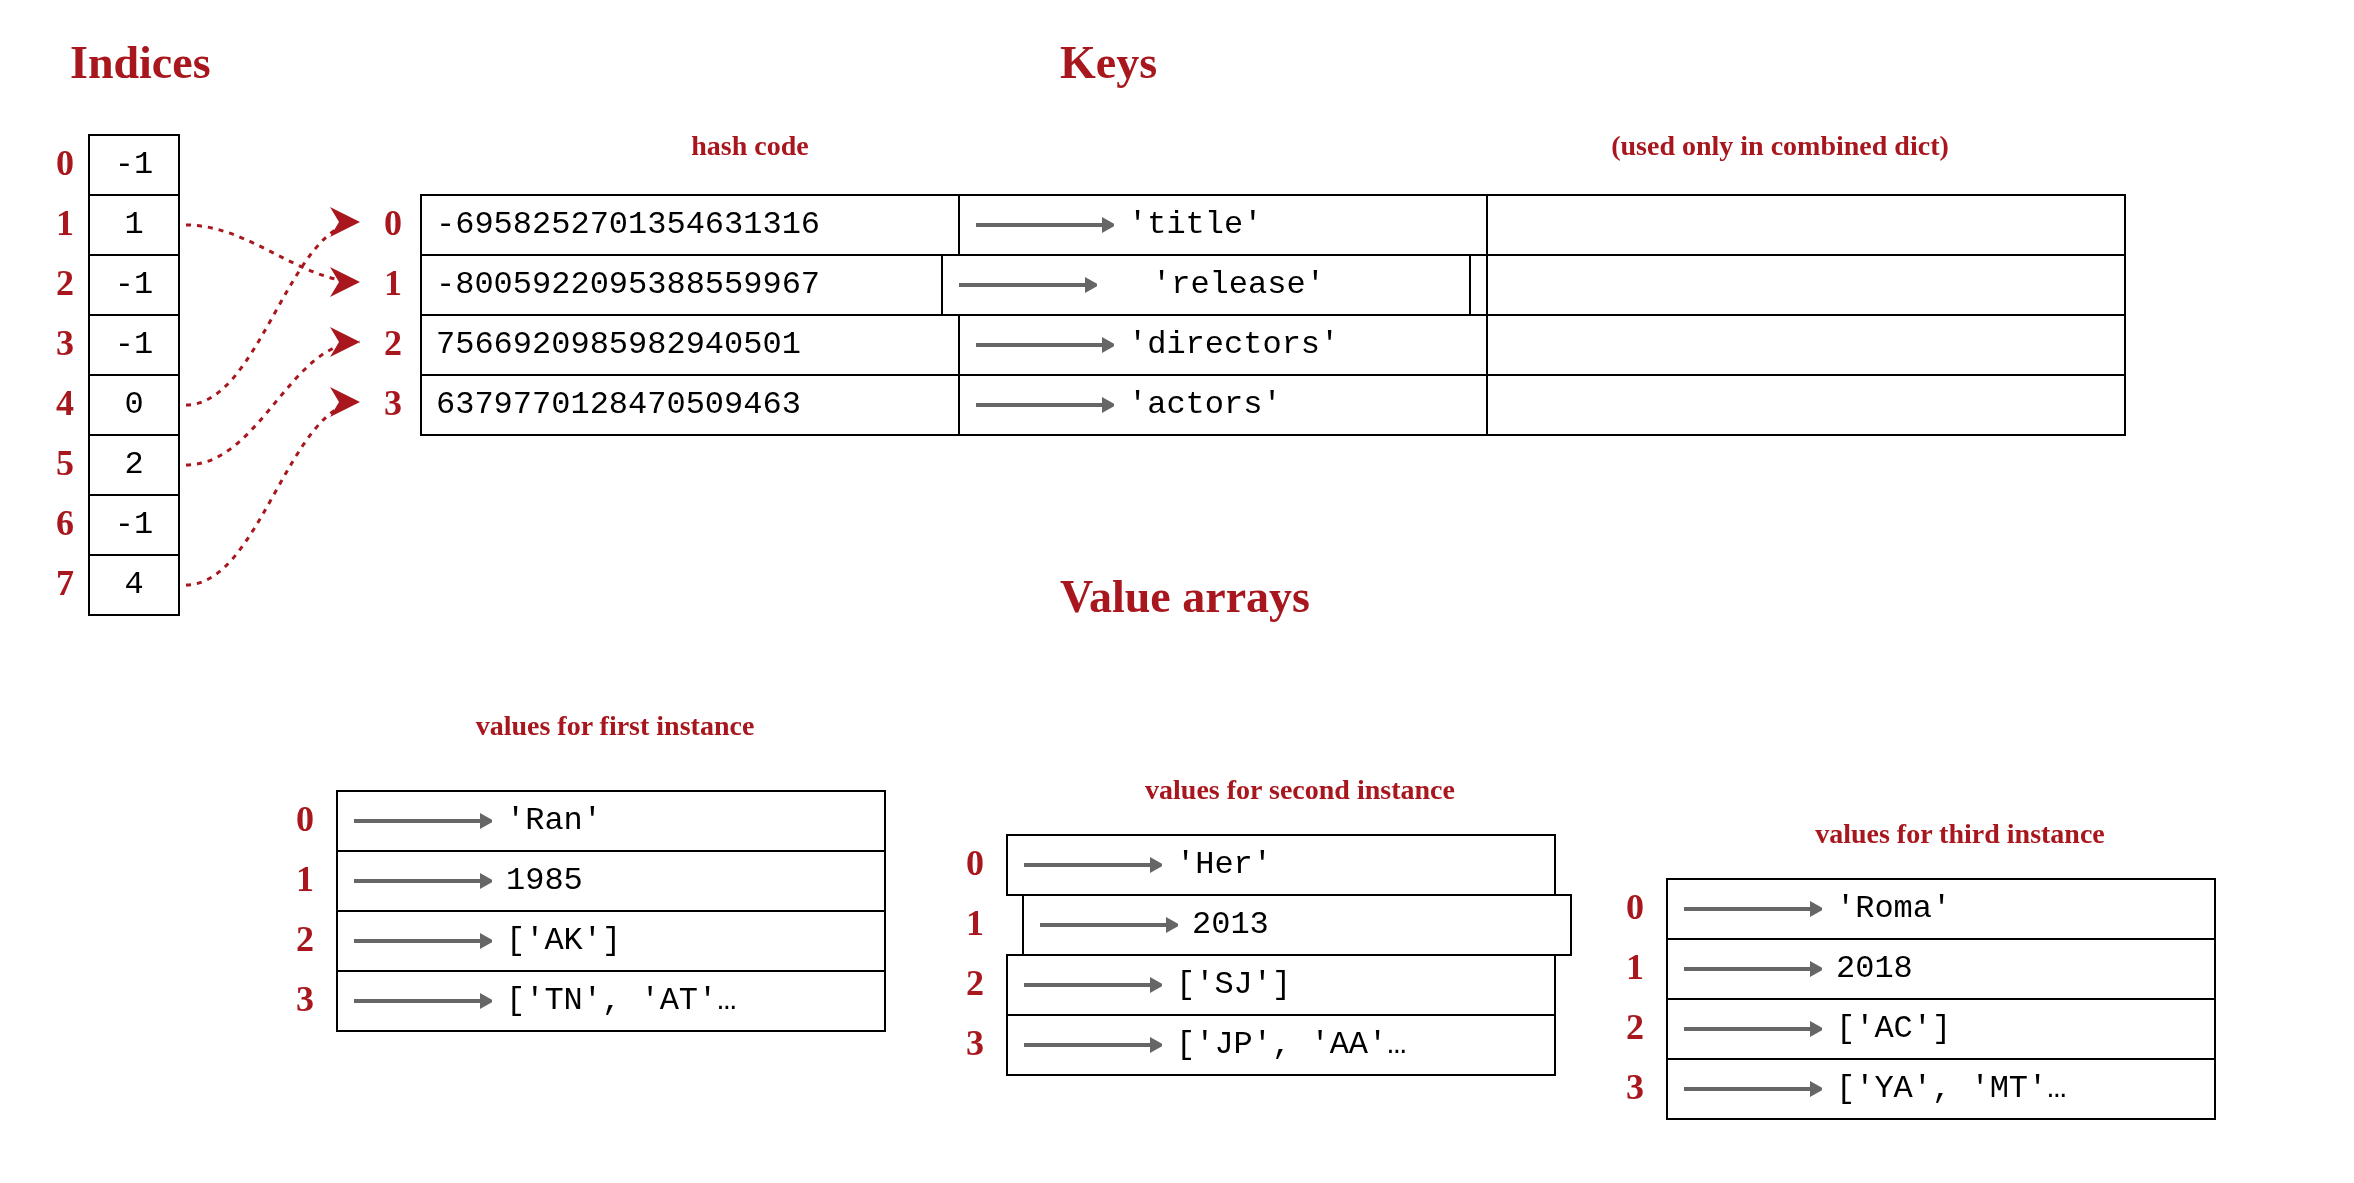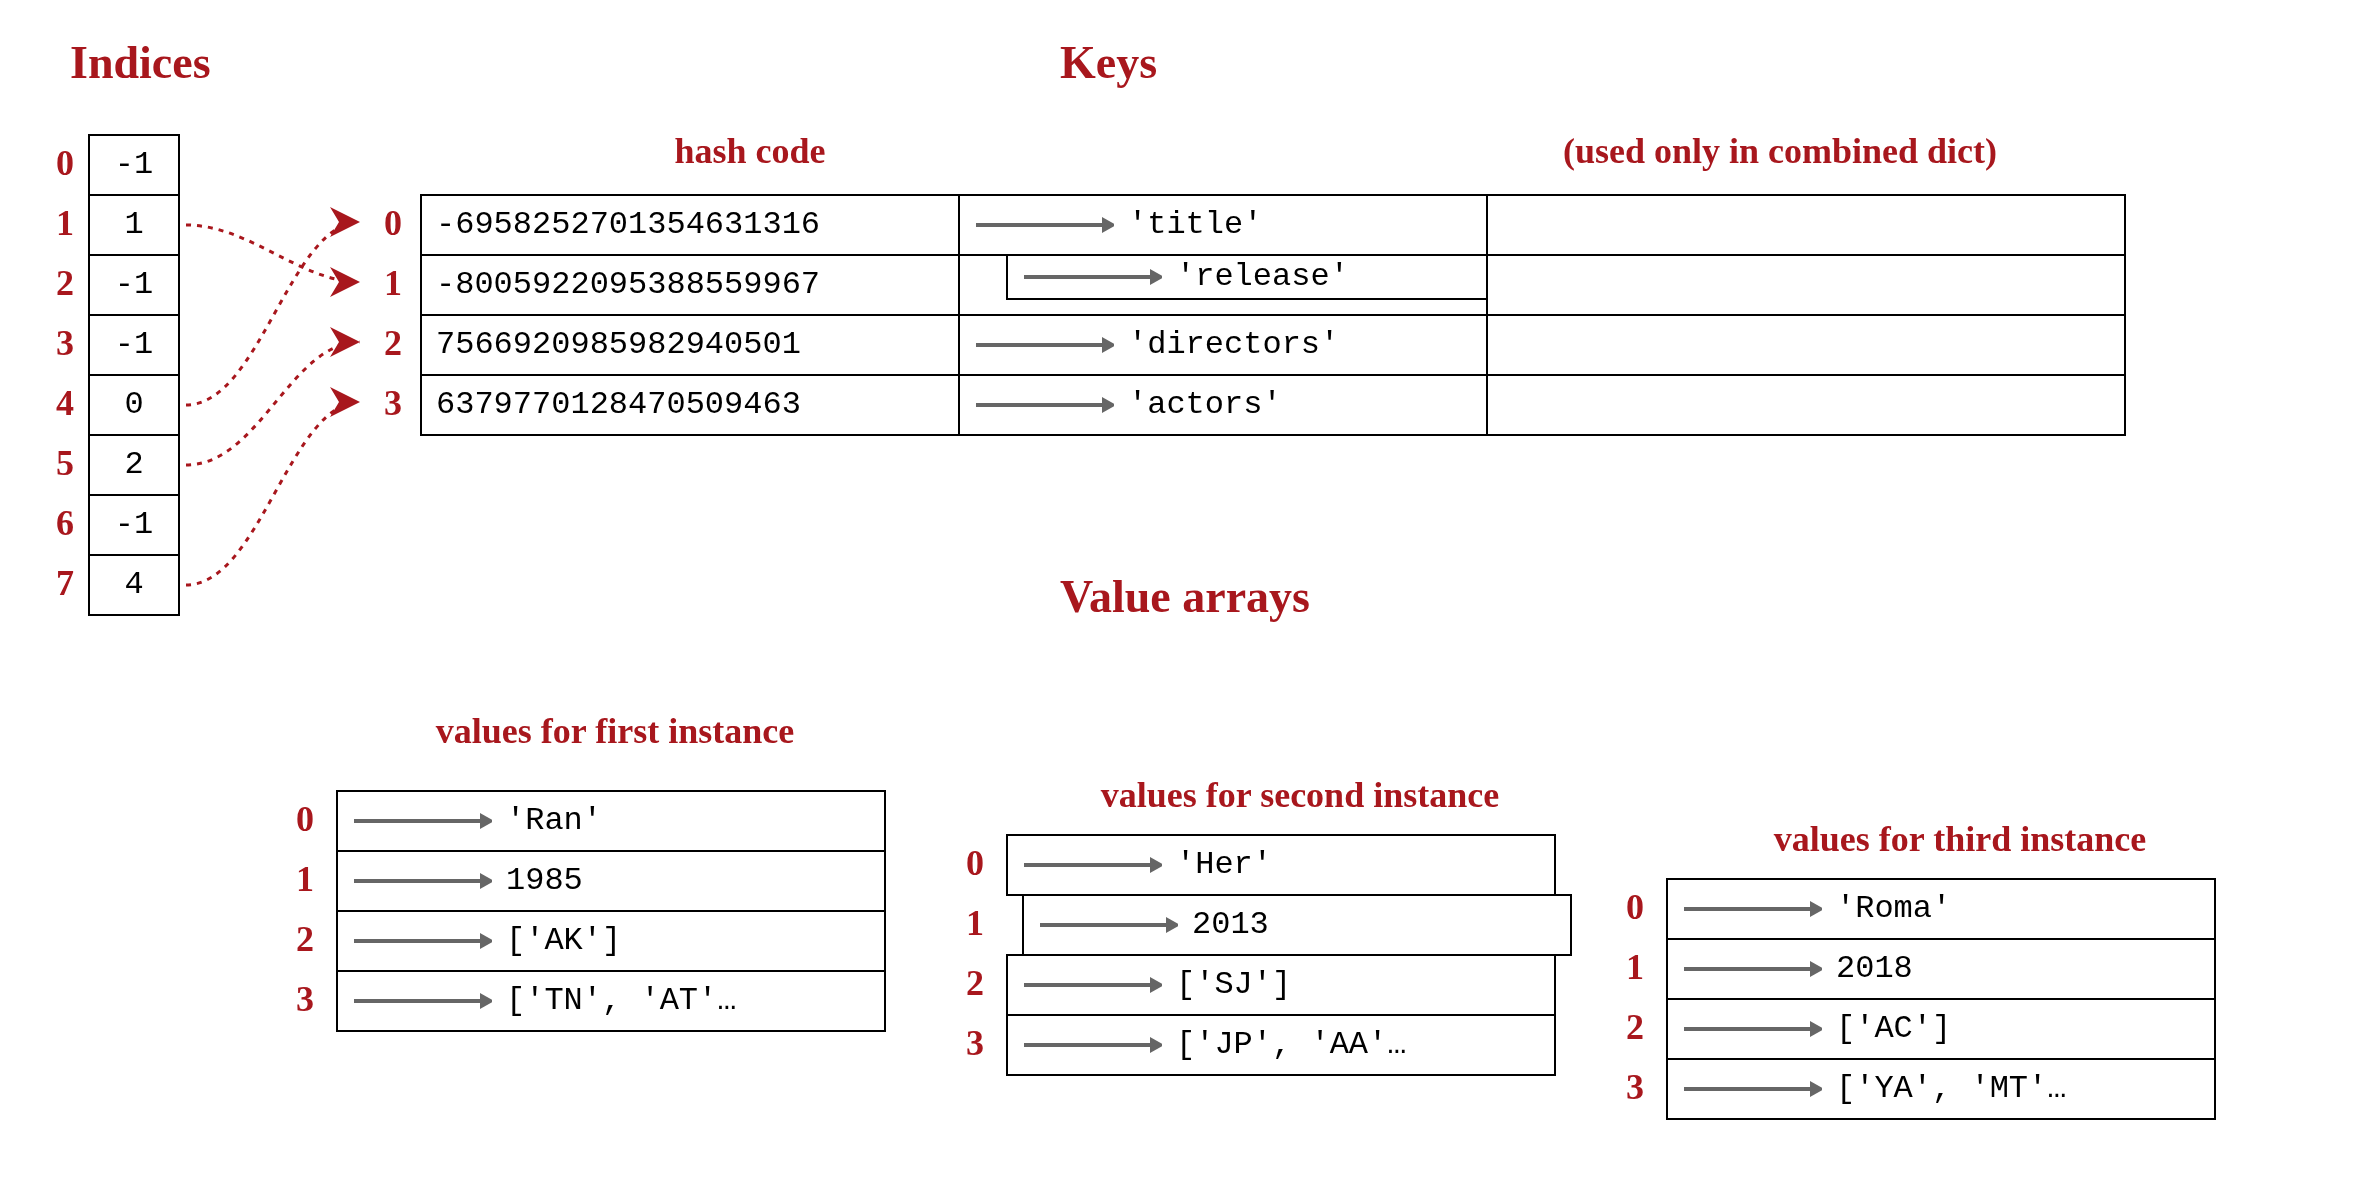--- a/index.html
+++ b/index.html
@@ -19,21 +19,21 @@
     position: absolute;
     font-family: Georgia, 'Times New Roman', serif;
     font-weight: bold;
     font-size: 46px;
     color: #a8171d;
   }
   .subheading {
     position: absolute;
     font-family: Georgia, 'Times New Roman', serif;
     font-weight: bold;
-    font-size: 36px;
+    font-size: 28px;
     color: #a8171d;
     text-align: center;
   }
   .idx-label {
     position: absolute;
     font-family: Georgia, 'Times New Roman', serif;
     font-weight: bold;
     font-size: 36px;
     color: #a8171d;
     text-align: right;
@@ -96,21 +96,21 @@
   <div class="cell left" style="left:380px; top:284px; width:540px; height:62px;">7566920985982940501</div>
   <div class="cell left" style="left:380px; top:344px; width:552px; height:62px;">6379770128470509463</div>
 
   <div class="cell arrowcell" style="left:918px; top:164px; width:530px; height:62px;">
     <svg class="arrow-svg" width="140" height="22">
         <line x1="2" y1="11" x2="128" y2="11" stroke="#666" stroke-width="4"></line>
         <polygon points="128,3 142,11 128,19" fill="#666"></polygon>
       </svg>
     <span class="valtext">'title'</span>
   </div>
-  <div class="cell arrowcell" style="left:966px; top:224px; width:530px; height:46px;">
+  <div class="cell arrowcell" style="left:901px; top:224px; width:530px; height:62px;gap:41px;">
     <svg class="arrow-svg" width="140" height="22">
         <line x1="2" y1="11" x2="128" y2="11" stroke="#666" stroke-width="4"></line>
         <polygon points="128,3 142,11 128,19" fill="#666"></polygon>
       </svg>
     <span class="valtext">'release'</span>
   </div>
   <div class="cell arrowcell" style="left:918px; top:284px; width:530px; height:62px;">
     <svg class="arrow-svg" width="140" height="22">
         <line x1="2" y1="11" x2="128" y2="11" stroke="#666" stroke-width="4"></line>
         <polygon points="128,3 142,11 128,19" fill="#666"></polygon>

